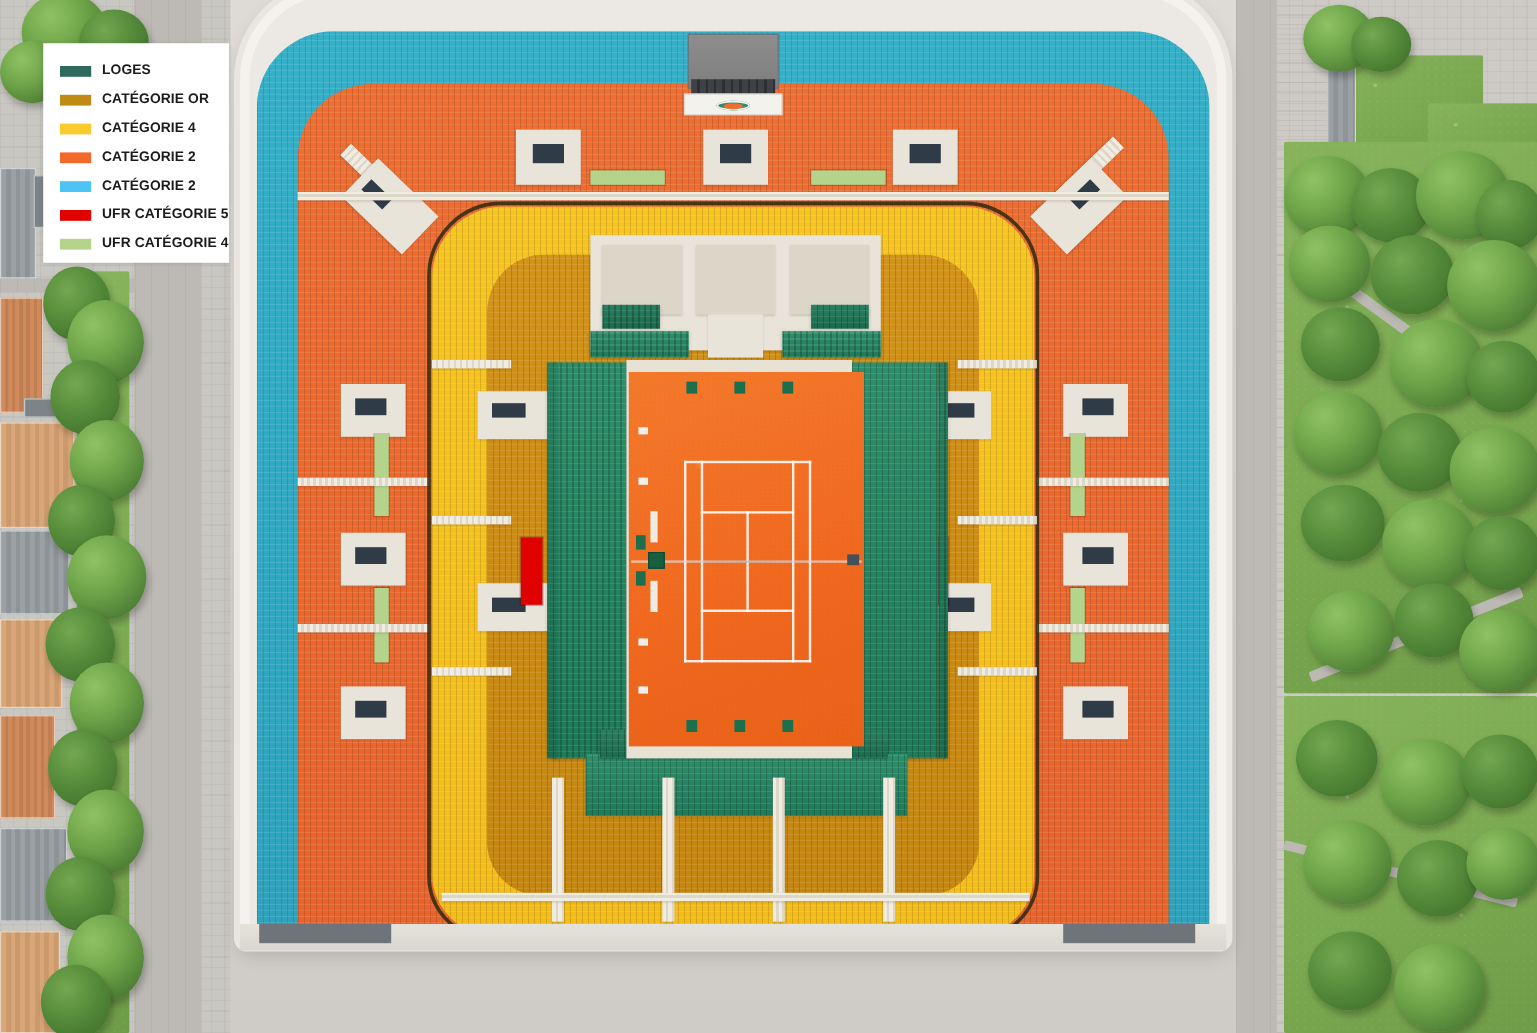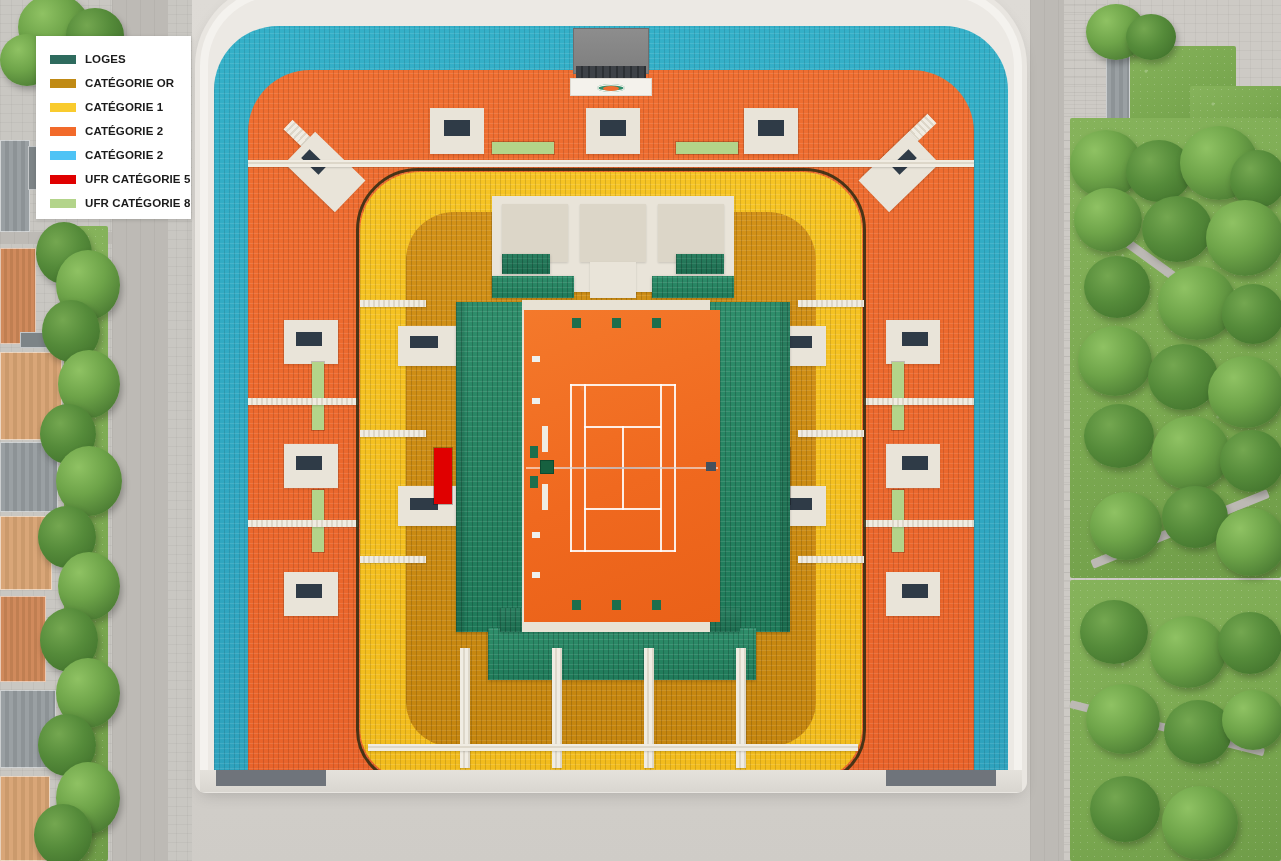--- a/index.html
+++ b/index.html
@@ -434,38 +434,38 @@
       <span class="leg-lb">LOGES</span>
     </div>
 
     <div class="leg-row">
       <span class="leg-sw" style="background:#c08a14"></span>
       <span class="leg-lb">CATÉGORIE OR</span>
     </div>
 
     <div class="leg-row">
       <span class="leg-sw" style="background:#f9cb2e"></span>
-      <span class="leg-lb">CATÉGORIE 1</span>
+      <span class="leg-lb">CATÉGORIE 4</span>
     </div>
 
     <div class="leg-row">
       <span class="leg-sw" style="background:#f26a2a"></span>
       <span class="leg-lb">CATÉGORIE 2</span>
     </div>
 
     <div class="leg-row">
       <span class="leg-sw" style="background:#4ec3f5"></span>
       <span class="leg-lb">CATÉGORIE 2</span>
     </div>
 
     <div class="leg-row">
       <span class="leg-sw" style="background:#e00000"></span>
       <span class="leg-lb">UFR CATÉGORIE 5</span>
     </div>
 
     <div class="leg-row">
       <span class="leg-sw" style="background:#b3d48a"></span>
-      <span class="leg-lb">UFR CATÉGORIE 8</span>
+      <span class="leg-lb">UFR CATÉGORIE 4</span>
     </div>
 
   </div>
 
 </div>
 
 </body></html>

